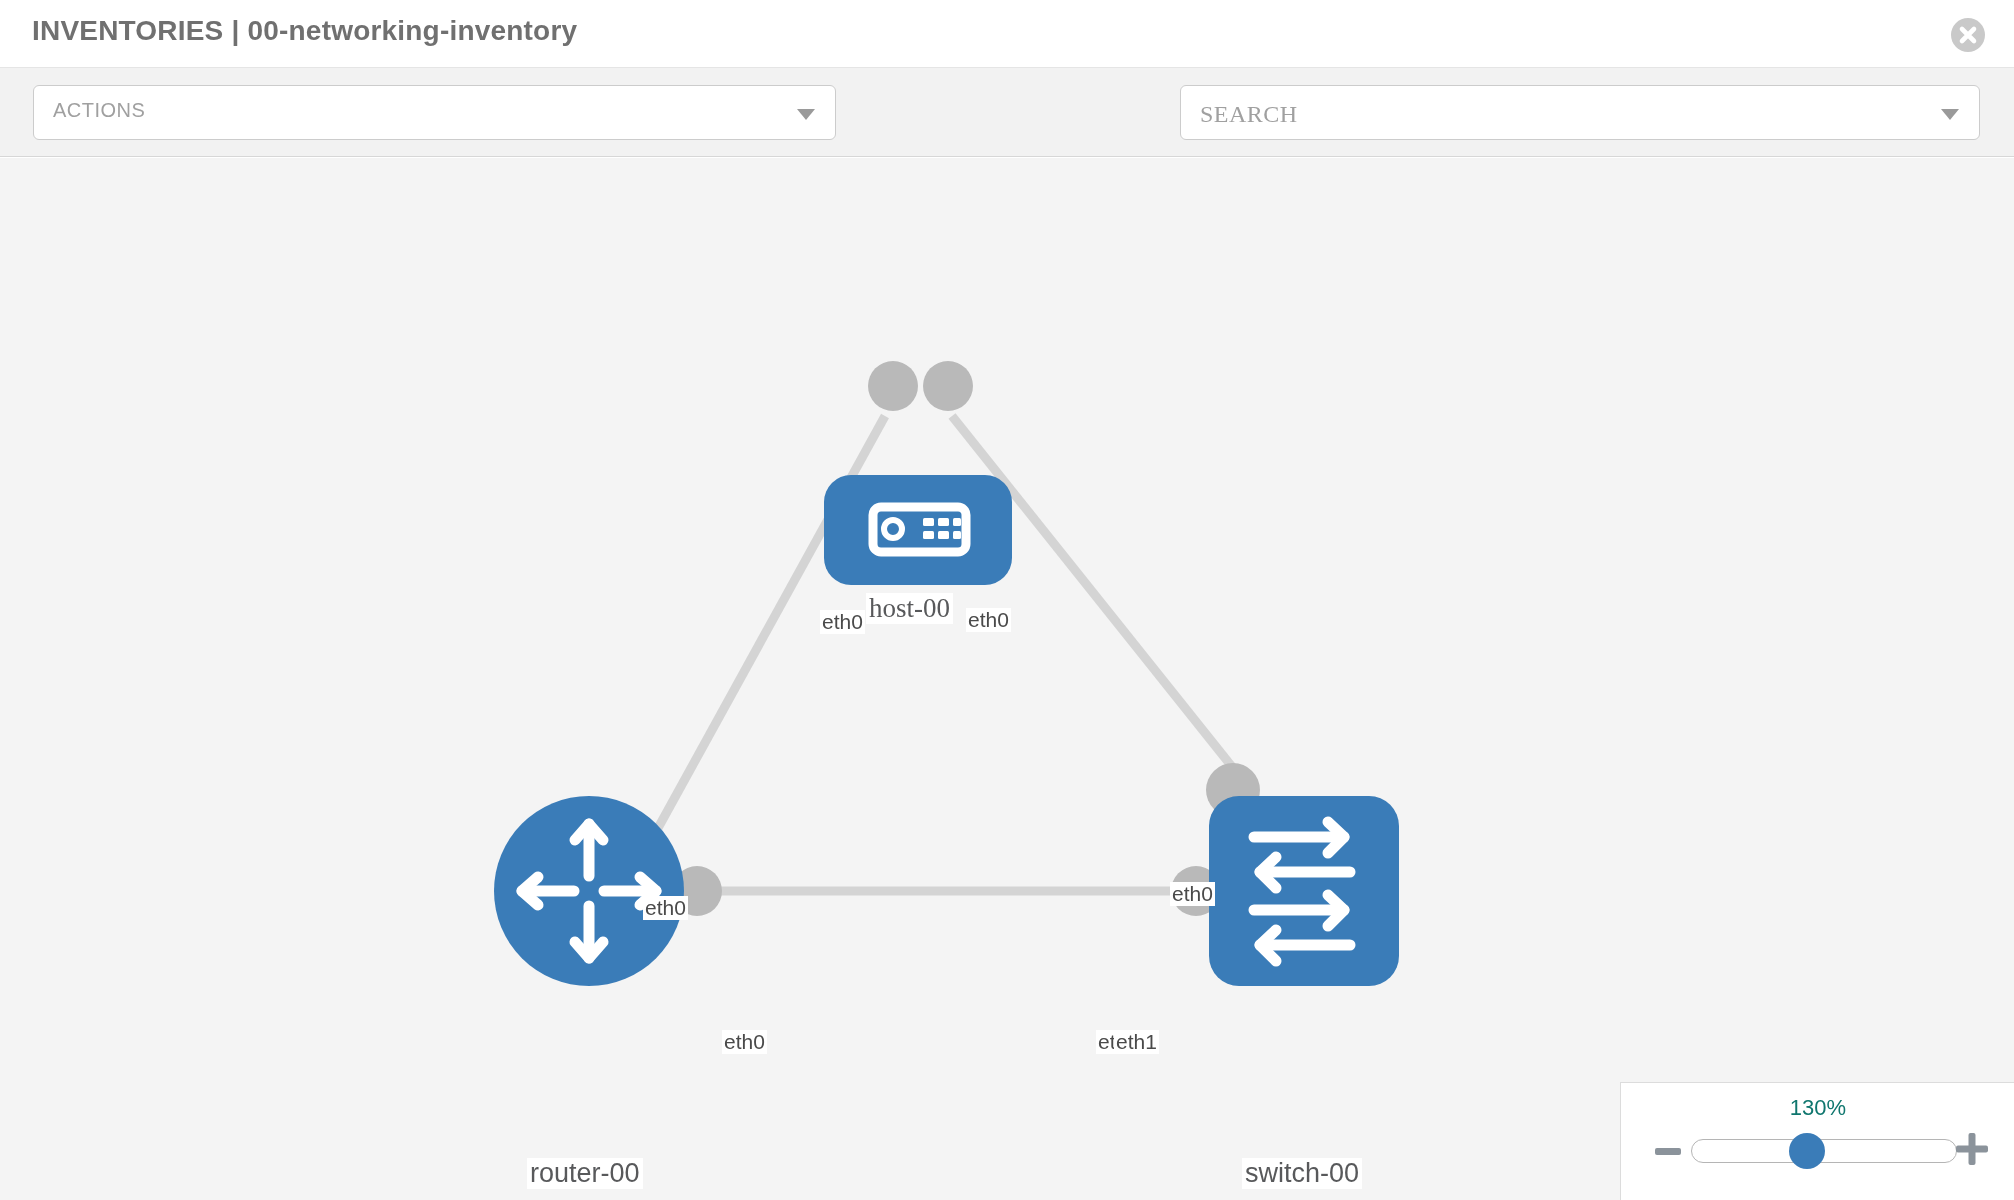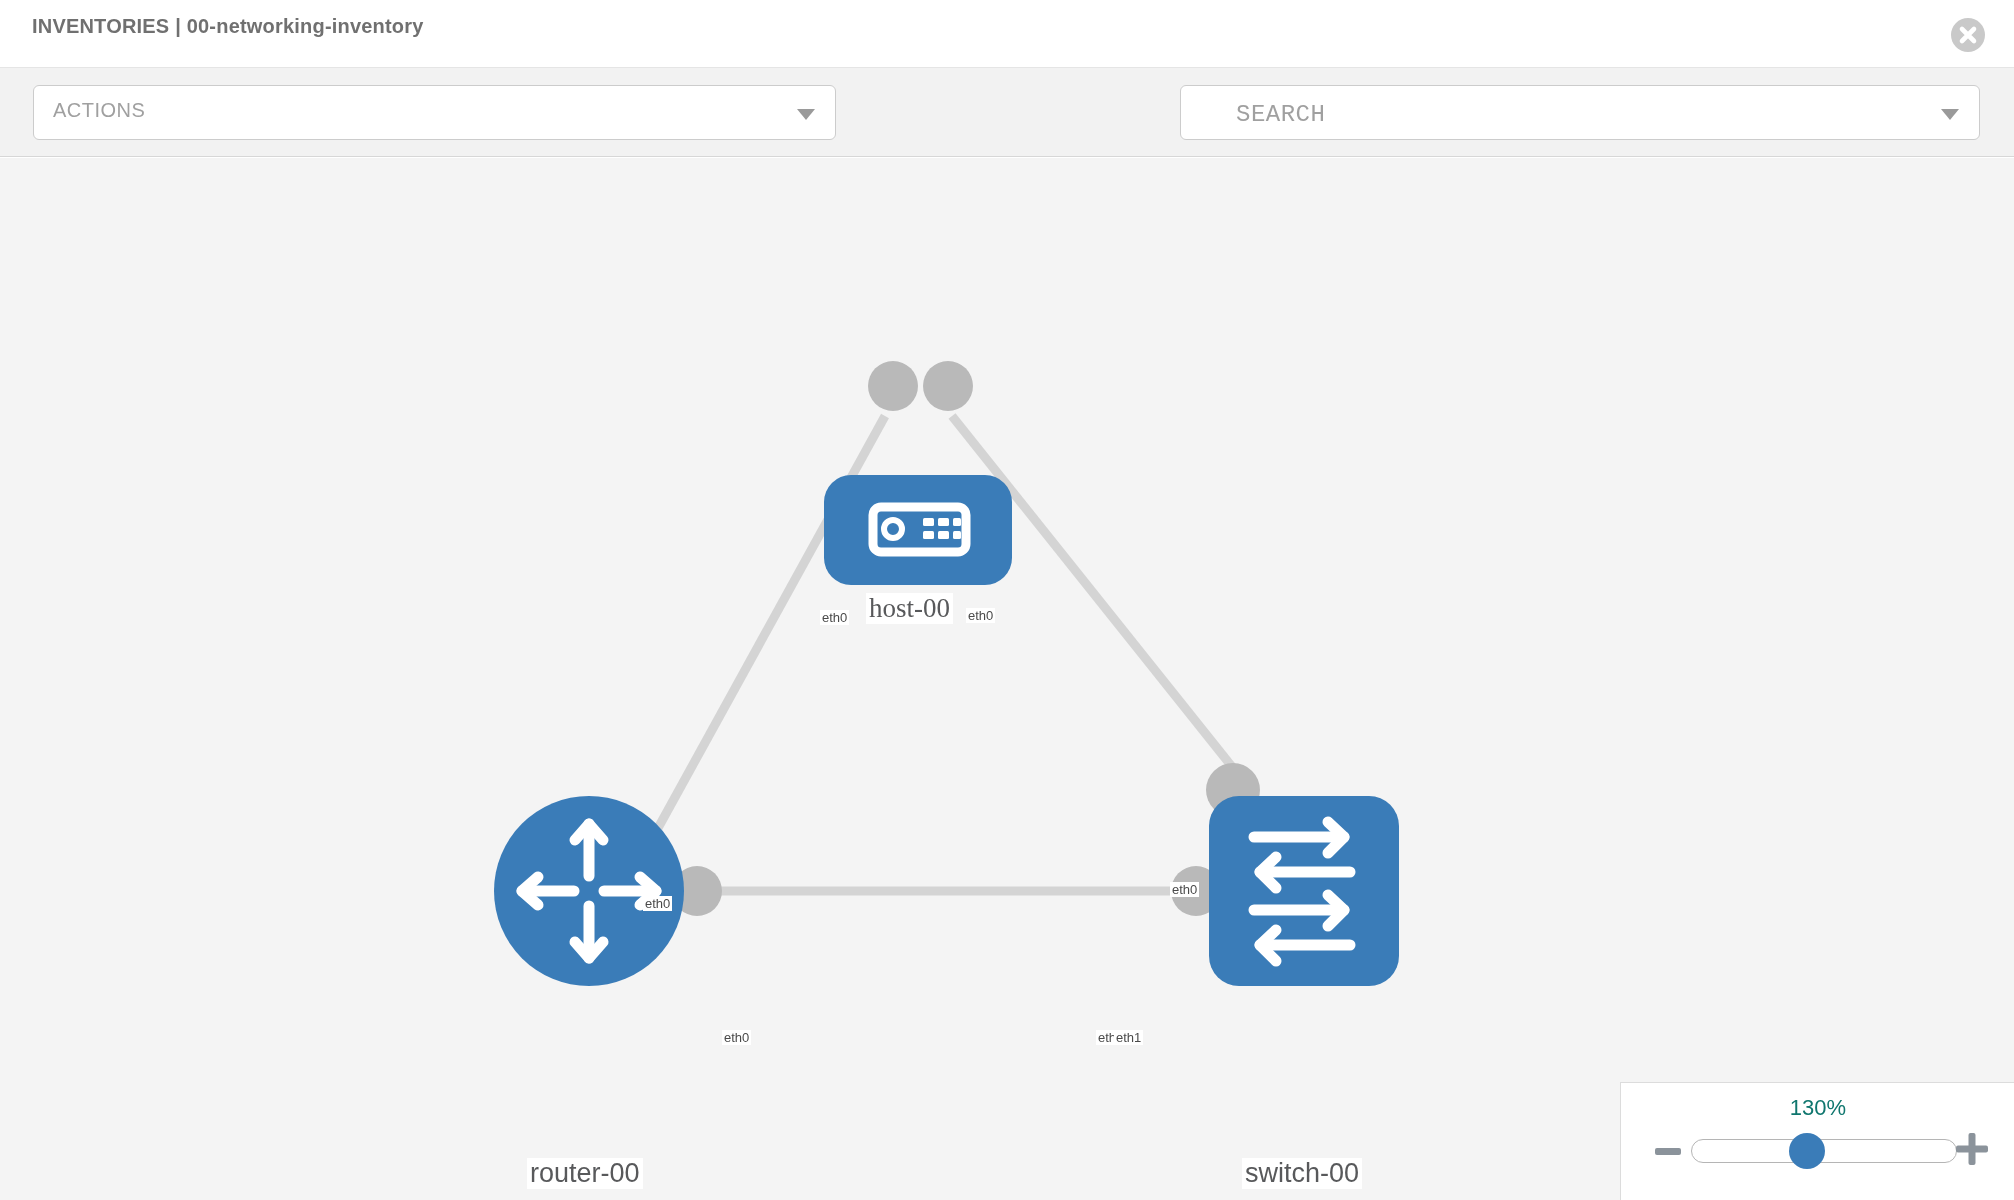--- a/index.html
+++ b/index.html
@@ -14,21 +14,21 @@
 
   
   .header {
     position: absolute; left: 0; top: 0;
     width: 2014px; height: 68px;
     background: #ffffff;
     border-bottom: 1px solid #e5e5e5;
   }
   .header-title {
     position: absolute; left: 32px; top: 15px;
-    font-size: 20px; font-weight: bold;
+    font-size: 28px; font-weight: bold;
     color: #707070;
     letter-spacing: 0.2px;
     white-space: nowrap;
   }
   .close-icon {
     position: absolute; right: 28px; top: 17px;
     width: 36px; height: 36px;
     cursor: pointer;
   }
 
@@ -76,24 +76,23 @@
     background: #ffffff;
     border: 1px solid #cccccc;
     border-radius: 6px;
     cursor: text;
   }
   .search-box .search-input {
     position: absolute; left: 19px; top: 13px;
     width: 700px; height: 30px;
     border: none; outline: none;
     background: transparent;
-    font-family: Liberation Mono, monospace;
+    font-family: Liberation Serif, serif;
     font-size: 24px; color: #6b6b6b;
     letter-spacing: 0.5px;
-    margin-left: 36px;
   }
   .search-box .search-input::placeholder { color: #a0a0a0; }
 
   
   .canvas {
     position: absolute; left: 0; top: 158px;
     width: 2014px; height: 1042px;
     background: #f4f4f4;
     overflow: hidden;
   }
@@ -101,21 +100,21 @@
 
   .node-label {
     position: absolute;
     font-size: 27px; color: #58595b;
     background: #ffffff;
     padding: 0 3px;
     white-space: nowrap;
   }
   .iface-label {
     position: absolute;
-    font-size: 13px; color: #4a4a4a;
+    font-size: 21px; color: #4a4a4a;
     background: #ffffff;
     padding: 0 2px;
     white-space: nowrap;
   }
 
   
   .zoom-widget {
     position: absolute; left: 1620px; top: 1082px;
     width: 394px; height: 118px;
     background: #ffffff;

